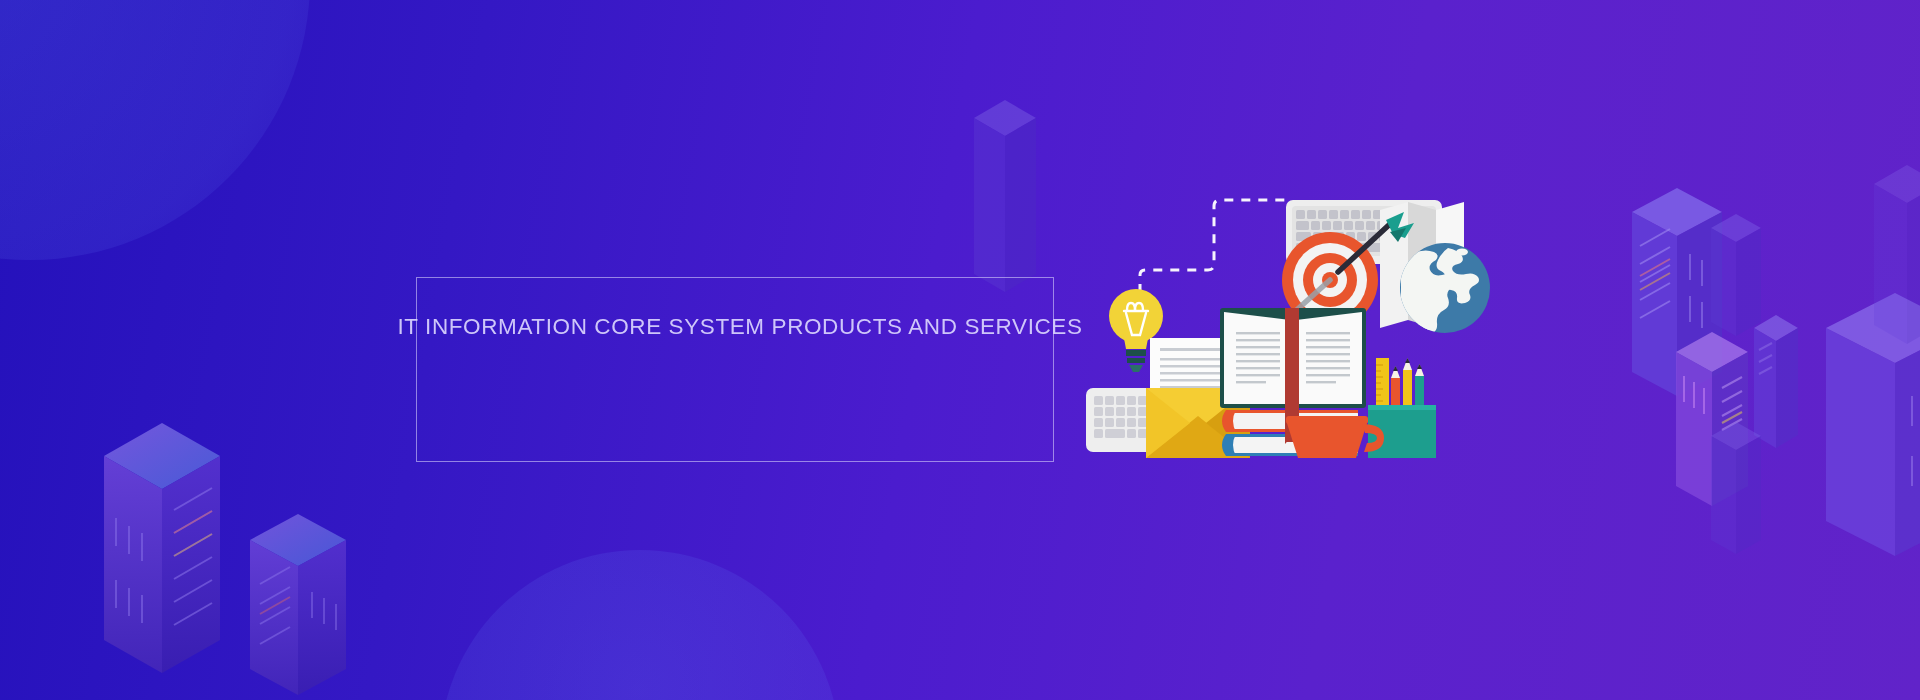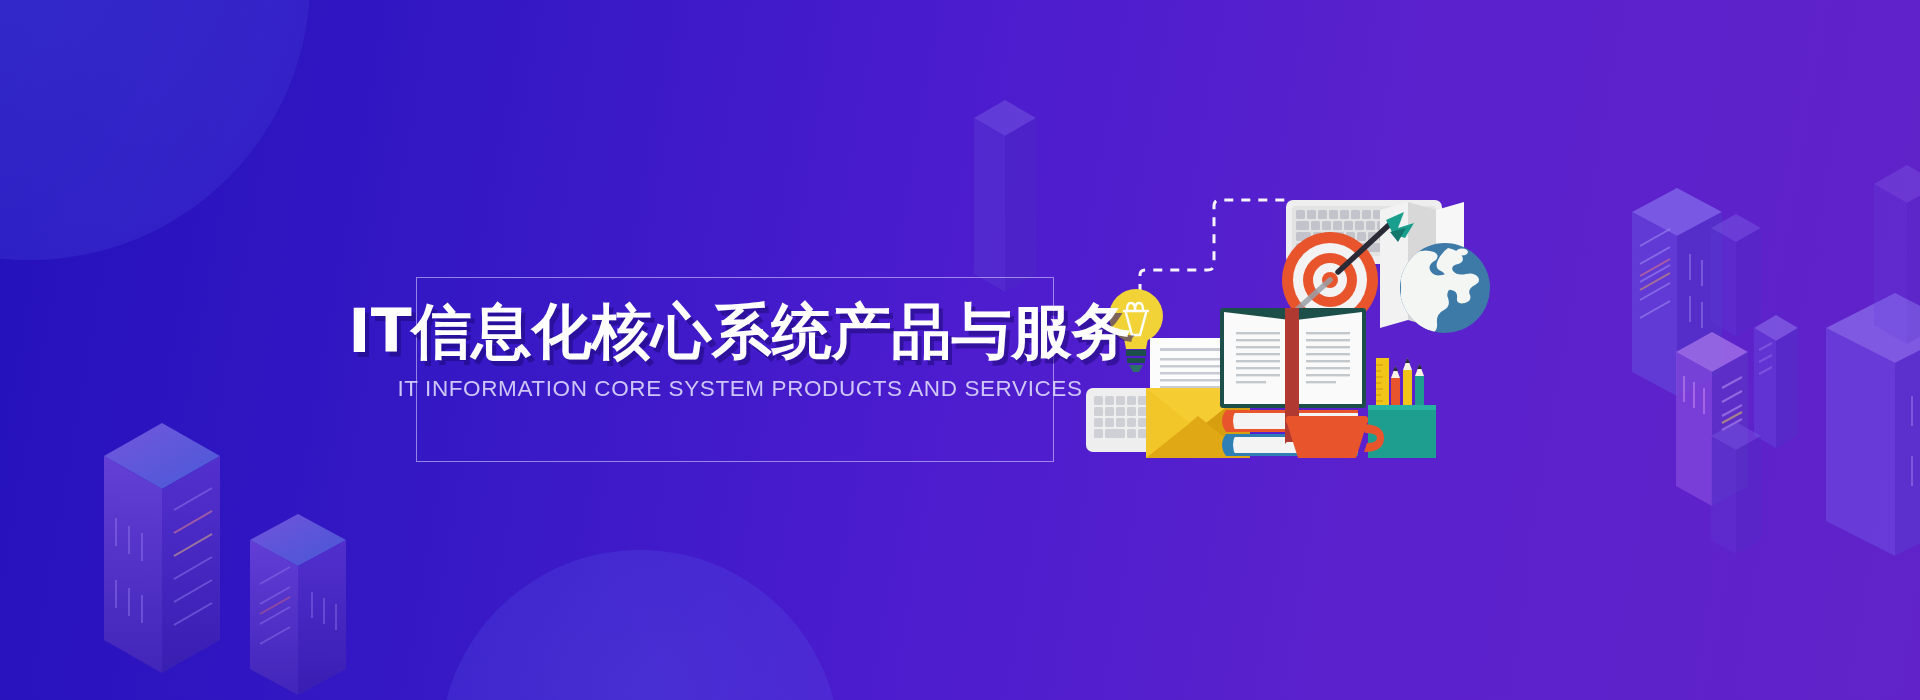--- a/index.html
+++ b/index.html
@@ -248,21 +248,20 @@
     <svg width="95" height="200" viewBox="0 0 95 200">
       <polygon points="14,24 47,5 80,24 47,43" fill="#8a6fec" opacity="0.8"></polygon>
       <polygon points="14,24 47,43 47,184 14,165" fill="#6540dc" opacity="0.7"></polygon>
       <polygon points="80,24 47,43 47,184 80,165" fill="#5330c8" opacity="0.7"></polygon>
     </svg>
   </div>
 
   <div class="text-frame"></div>
 
   <div class="text-block">
-    <h1 class="headline">IT信息化核心系统产品与服务</h1>
     <p class="subline">IT INFORMATION CORE SYSTEM PRODUCTS AND SERVICES</p>
   </div>
 
   <div class="illustration">
     <svg width="460" height="350" viewBox="0 0 460 350" xmlns="http://www.w3.org/2000/svg">
       <defs>
         <clipPath id="globeClip">
             <circle cx="355" cy="168" r="45"></circle>
           </clipPath>
       </defs>

